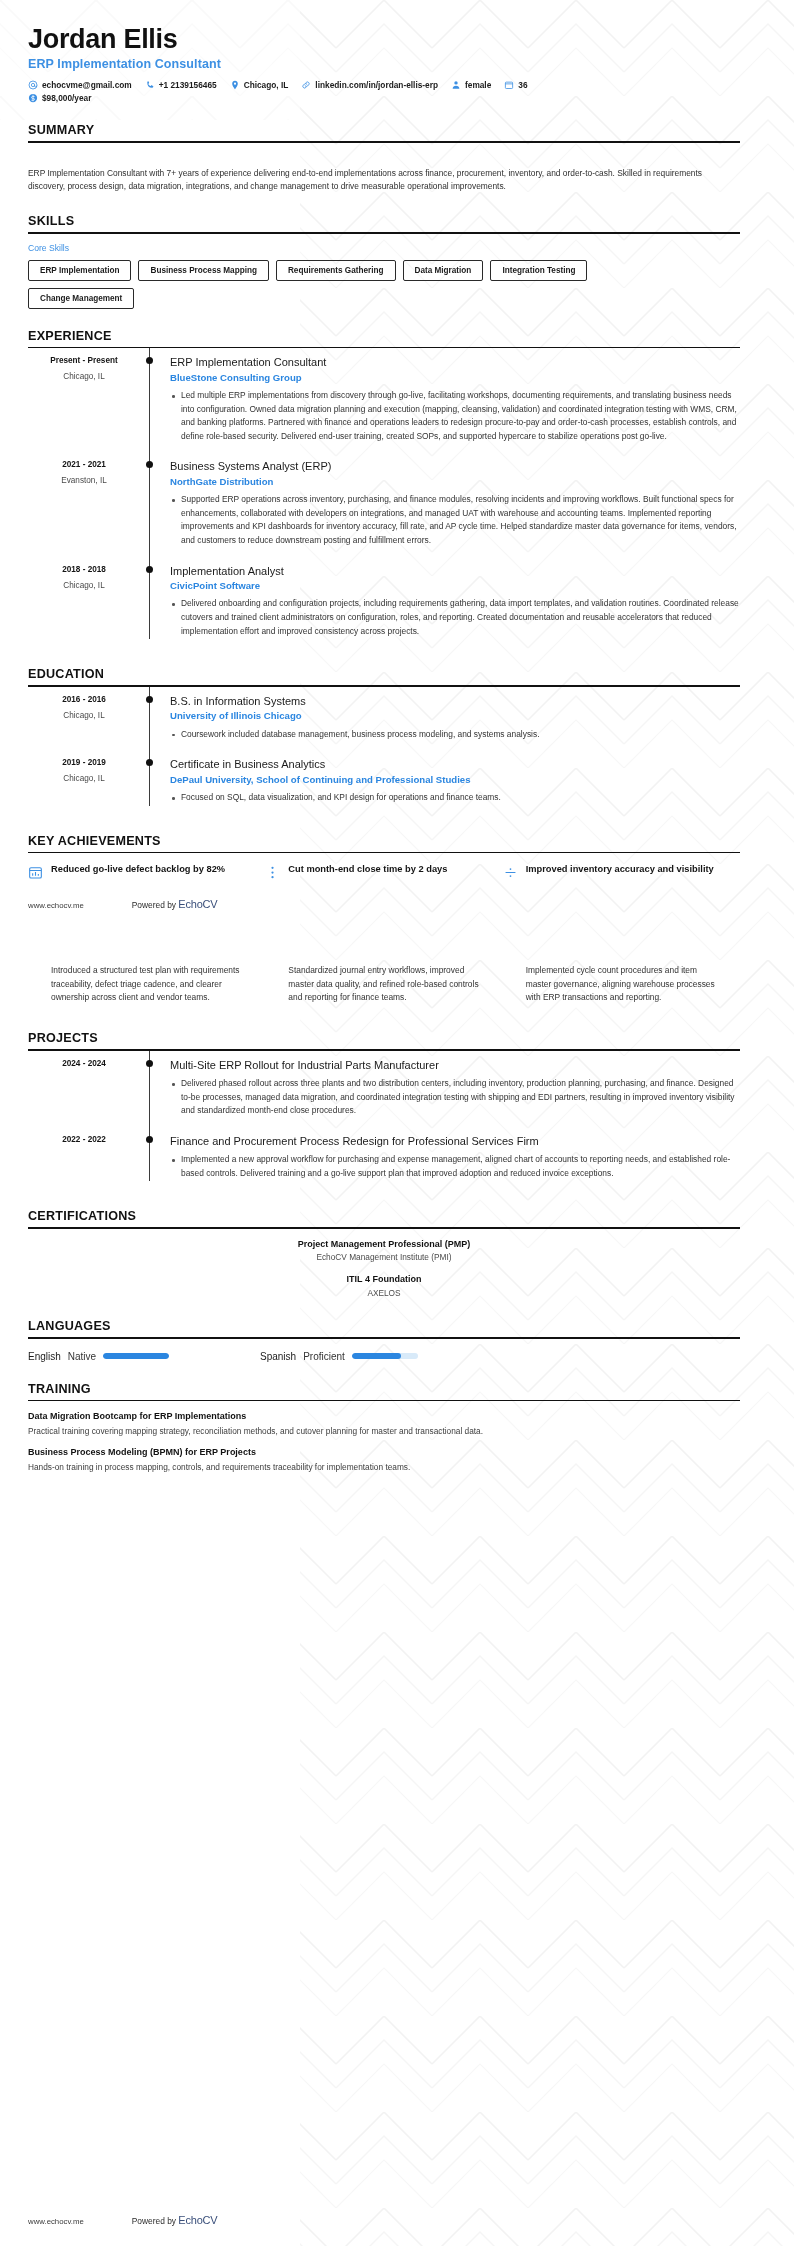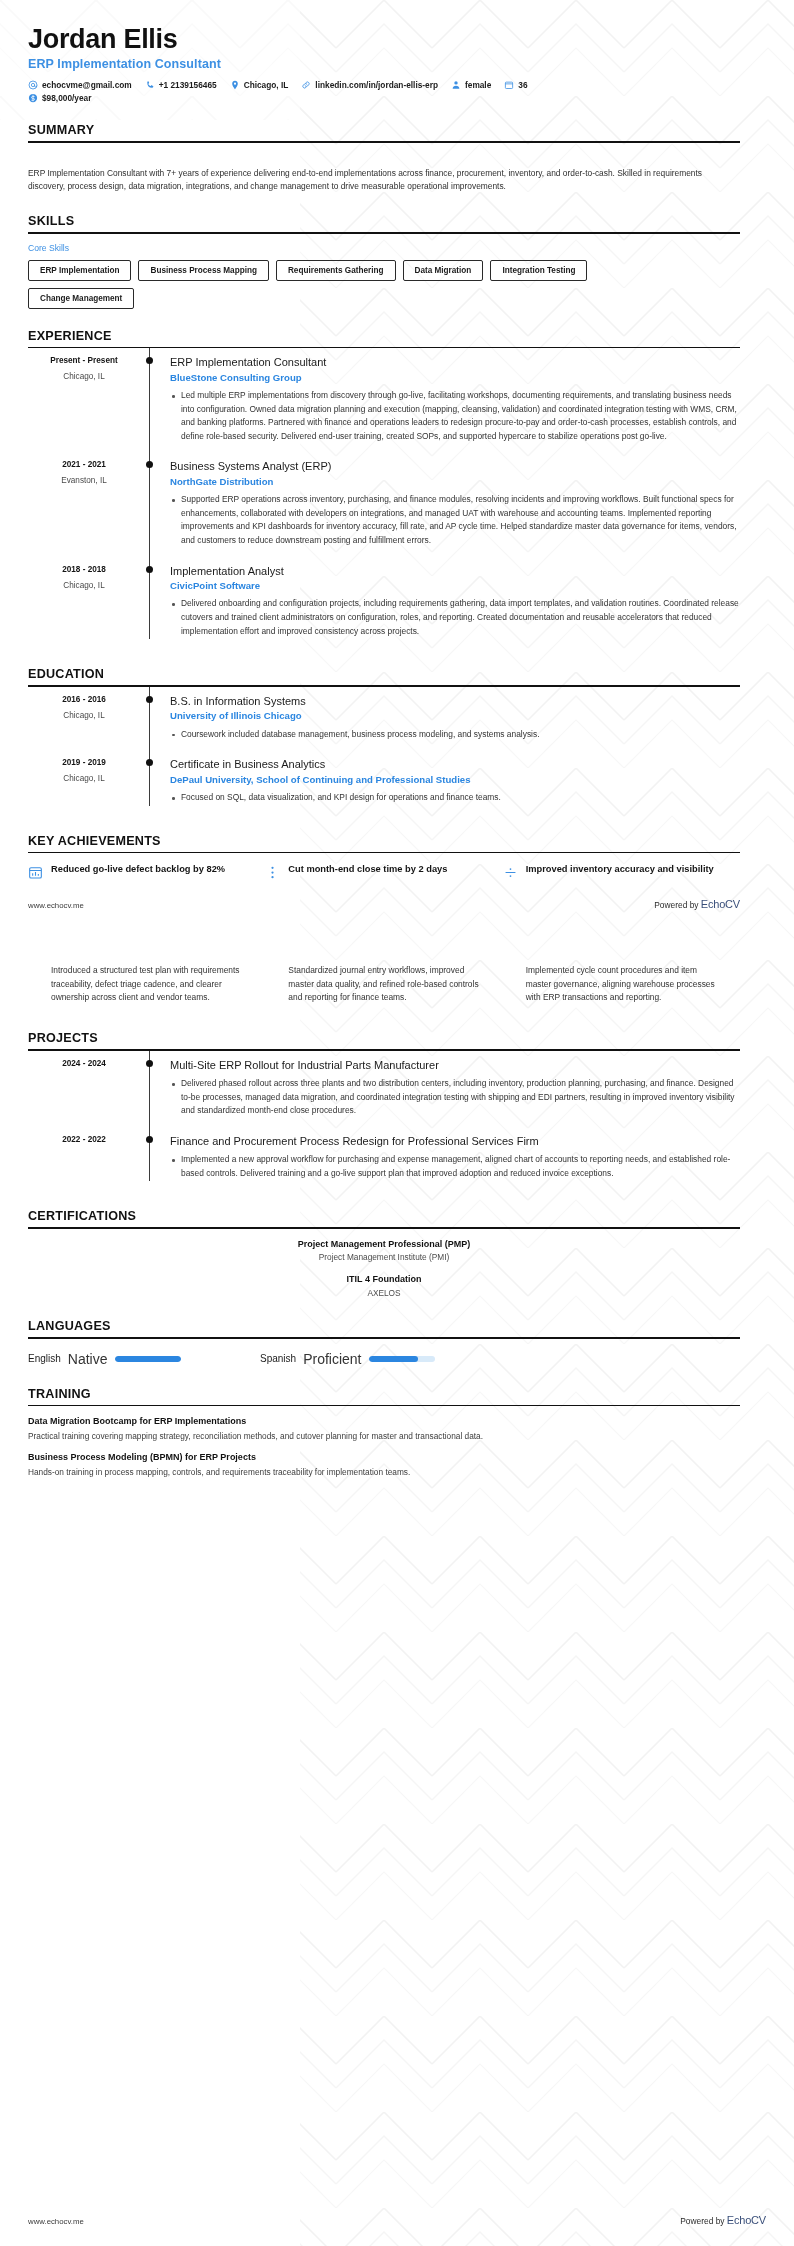--- a/index.html
+++ b/index.html
@@ -240,23 +240,24 @@
     padding-right: 18px;
     padding-left: 23px;
     font-size: 8.4px;
     line-height: 1.62;
     color: #333333;
   }
 
   
   .page-footer {
     display: flex;
-    justify-content: space-between;
+    justify-content: flex-start;
     align-items: baseline;
     padding: 0 0 2px 0;
+    gap: 48px;
   }
   .footer-url {
     font-size: 7.8px;
     color: #3a3a3a;
   }
   .footer-brand {
     font-size: 8.4px;
     color: #2b2b2b;
   }
   .footer-brand .brand-name {
@@ -288,21 +289,21 @@
     align-items: center;
   }
   .lang-item {
     display: flex;
     align-items: center;
     gap: 7px;
     width: 232px;
     flex: 0 0 232px;
   }
   .lang-name { font-size: 10px; color: #1c1c1c; }
-  .lang-level { font-size: 14px; color: #343434; }
+  .lang-level { font-size: 10px; color: #343434; }
   .lang-bar {
     width: 66px;
     height: 6px;
     border-radius: 3px;
     background: #d8eaf9;
     overflow: hidden;
     position: relative;
   }
   .lang-bar .fill {
     position: absolute;
@@ -636,21 +637,21 @@
         </ul>
       </div>
     </div>
   </div>
 
   <div class="section">
     <div class="section-title">CERTIFICATIONS</div>
     <div class="section-rule"></div>
     <div class="cert-item">
       <div class="cert-name">Project Management Professional (PMP)</div>
-      <div class="cert-org">Project Management Institute (PMI)</div>
+      <div class="cert-org">EchoCV Management Institute (PMI)</div>
     </div>
     <div class="cert-item">
       <div class="cert-name">ITIL 4 Foundation</div>
       <div class="cert-org">AXELOS</div>
     </div>
   </div>
 
   <div class="section">
     <div class="section-title">LANGUAGES</div>
     <div class="section-rule"></div>

